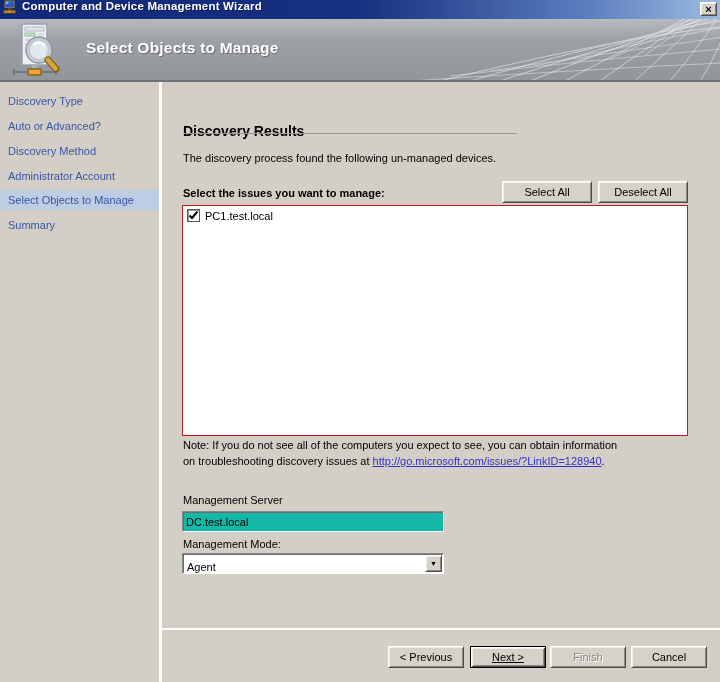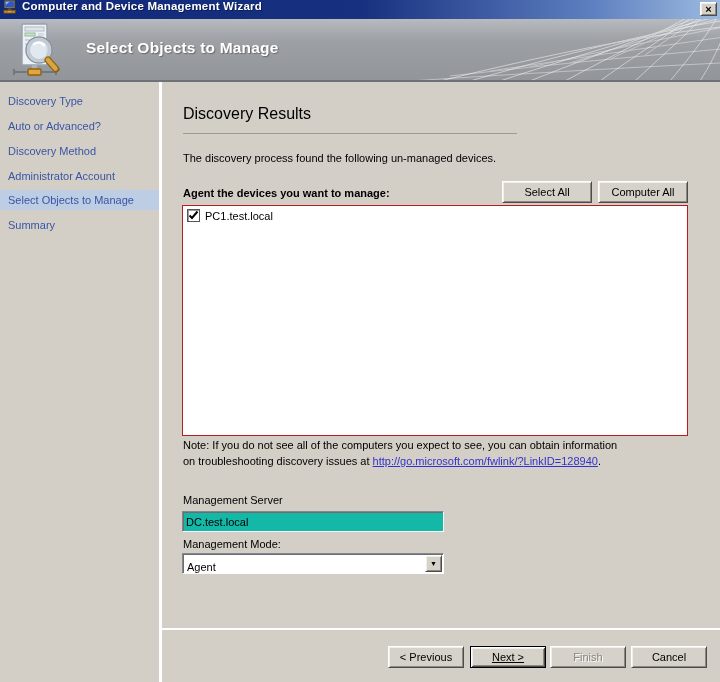--- a/index.html
+++ b/index.html
@@ -38,21 +38,21 @@
     letter-spacing:.2px; text-shadow:1px 1px 1px rgba(60,60,60,.5);
   }
   
   .nav-item {
     position:absolute; left:0; width:159px; height:20px; line-height:20px;
     padding-left:8px; color:#3a55a4; cursor:pointer; white-space:nowrap;
   }
   .nav-item.selected { background:#bdcde3; }
   .vline { position:absolute; left:159px; top:82px; width:3px; height:600px; background:#fff; }
   
-  .section-title { position:absolute; left:183px; top:105px; font-size:16px; font-weight:normal; }
+  .section-title { position:absolute; left:183px; top:123px; font-size:14px; font-weight:bold; }
   .rule { position:absolute; left:183px; top:133px; width:334px; height:1px; background:#9c9a93; }
   .intro { position:absolute; left:183px; top:152px; }
   .select-label { position:absolute; left:183px; top:187px; font-weight:bold; }
   .btn {
     position:absolute; height:22px; background:#d6d2ca;
     border:1px solid; border-color:#fff #4b4b4b #4b4b4b #fff;
     box-shadow:inset 1px 1px 0 #f0eee9, inset -1px -1px 0 #8c8982;
     font:11px "Liberation Sans",sans-serif; color:#000; text-align:center; cursor:default; padding:0;
   }
   .btn.default {
@@ -166,36 +166,36 @@
   <div class="nav-item" style="top:166px">Administrator Account</div>
   <div class="nav-item selected" style="top:190px">Select Objects to Manage</div>
   <div class="nav-item" style="top:215px">Summary</div>
 </nav>
 <div class="vline"></div>
 
 <h2 class="section-title">Discovery Results</h2>
 <div class="rule"></div>
 <p class="intro">The discovery process found the following un-managed devices.</p>
 
-<span class="select-label">Agent the devices you want to manage:</span>
+<span class="select-label">Select the issues you want to manage:</span>
 <button class="btn" style="left:502px; top:181px; width:90px;">Select All</button>
-<button class="btn" style="left:598px; top:181px; width:90px;">Computer All</button>
+<button class="btn" style="left:598px; top:181px; width:90px;">Deselect All</button>
 
 <div class="listbox">
   <div class="device-item">
     <span class="checkbox">
       <svg width="11" height="11" viewBox="0 0 11 11">
         <polyline points="1.5,5.5 4,8 9.5,1.5" fill="none" stroke="#000" stroke-width="2"></polyline>
       </svg>
     </span>
     <span>PC1.test.local</span>
   </div>
 </div>
 
-<p class="note"><span>Note: If you do not see all of the computers you expect to see, you can obtain information on troubleshooting discovery issues at </span><a><span>http://go.microsoft.com/fwlink/?</span><span>LinkID=128940</span></a><span>.</span></p>
+<p class="note"><span>Note: If you do not see all of the computers you expect to see, you can obtain information on troubleshooting discovery issues at </span><a><span>http://go.microsoft.com/issues/?</span><span>LinkID=128940</span></a><span>.</span></p>
 
 <div class="field-label" style="top:494px">Management Server</div>
 <input class="textfield" readonly="" value="DC.test.local" style="">
 
 <div class="field-label" style="top:538px">Management Mode:</div>
 <div class="combobox">
   <span>Agent</span>
   <span class="combo-btn">
     <span>▼</span>
   </span>

